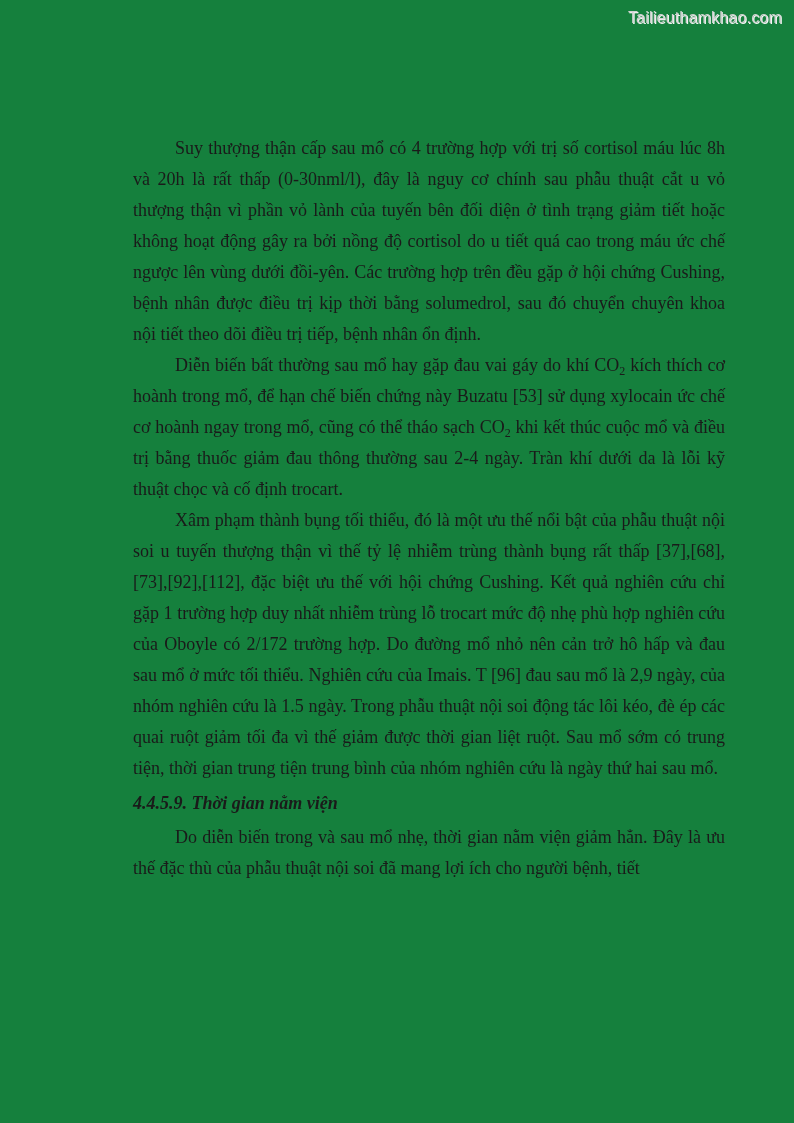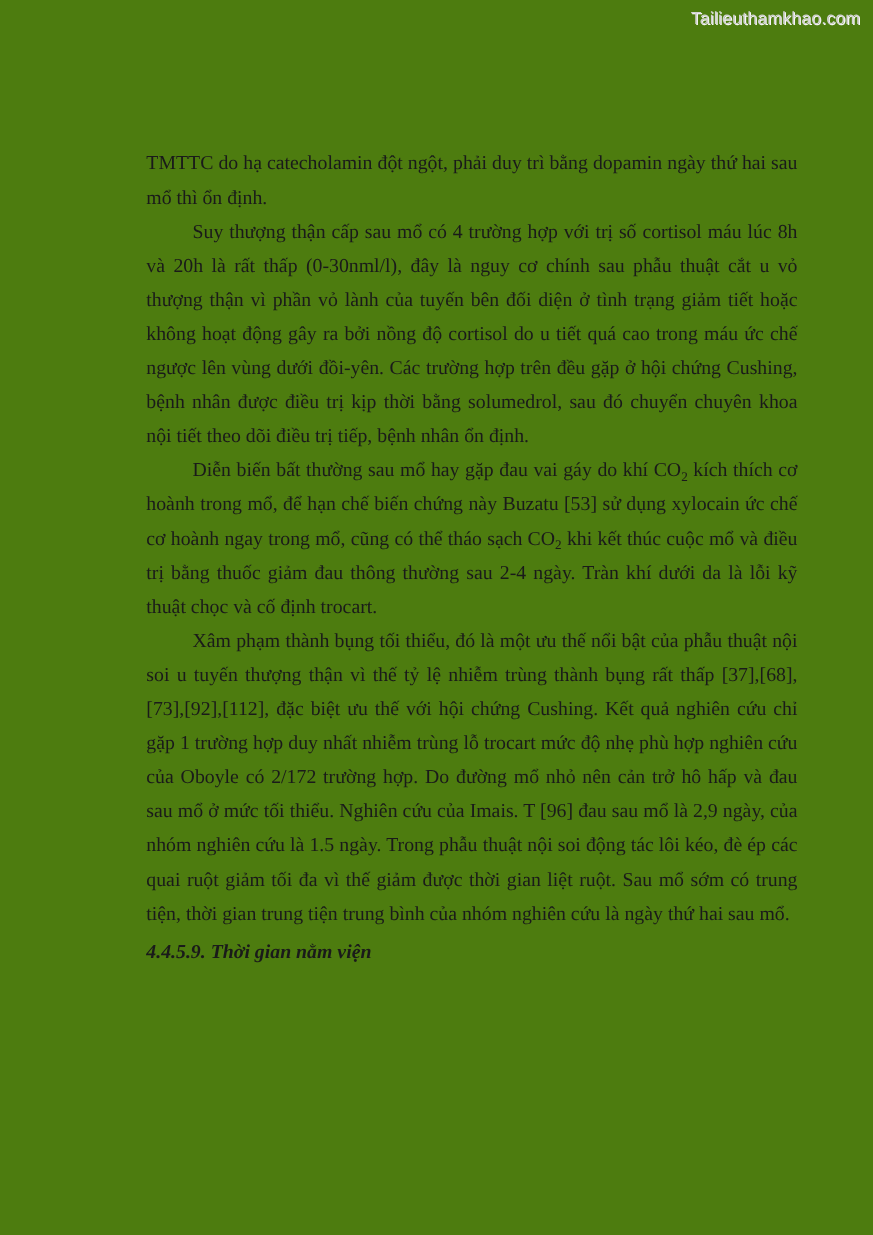--- a/index.html
+++ b/index.html
@@ -4,21 +4,21 @@
 <style>
   html, body {
     margin: 0;
     padding: 0;
     background: #ffffff;
   }
   .page {
     position: relative;
     width: 794px;
     height: 1123px;
-    background: #4d7c0f;
+    background: #15803d;
     overflow: hidden;
     font-family: "Liberation Serif", "DejaVu Serif", serif;
     color: #1a1a1a;
   }
   .watermark {
     position: absolute;
     top: 9px;
     right: 12px;
     font-family: "Liberation Sans", "DejaVu Sans", sans-serif;
     font-size: 16px;
@@ -69,27 +69,27 @@
 </head>
 <body>
 
 <div class="page">
 
   <div class="watermark">Tailieuthamkhao.com</div>
 
 
   <div class="content">
 
-    <p class="body-para no-indent">TMTTC do hạ catecholamin đột ngột, phải duy trì bằng dopamin ngày thứ hai sau mổ thì ổn định.</p>
 
     <p class="body-para">Suy thượng thận cấp sau mổ có 4 trường hợp với trị số cortisol máu lúc 8h và 20h là rất thấp (0-30nml/l), đây là nguy cơ chính sau phẫu thuật cắt u vỏ thượng thận vì phần vỏ lành của tuyến bên đối diện ở tình trạng giảm tiết hoặc không hoạt động gây ra bởi nồng độ cortisol do u tiết quá cao trong máu ức chế ngược lên vùng dưới đồi-yên. Các trường hợp trên đều gặp ở hội chứng Cushing, bệnh nhân được điều trị kịp thời bằng solumedrol, sau đó chuyển chuyên khoa nội tiết theo dõi điều trị tiếp, bệnh nhân ổn định.</p>
 
     <p class="body-para"><span>Diễn biến bất thường sau mổ hay gặp đau vai gáy do khí CO</span><span class="sub">2</span><span> kích thích cơ hoành trong mổ, để hạn chế biến chứng này Buzatu [53] sử dụng xylocain ức chế cơ hoành ngay trong mổ, cũng có thể tháo sạch CO</span><span class="sub">2</span><span> khi kết thúc cuộc mổ và điều trị bằng thuốc giảm đau thông thường sau 2-4 ngày. Tràn khí dưới da là lỗi kỹ thuật chọc và cố định trocart.</span></p>
 
 
     <p class="body-para">Xâm phạm thành bụng tối thiểu, đó là một ưu thế nổi bật của phẫu thuật nội soi u tuyến thượng thận vì thế tỷ lệ nhiễm trùng thành bụng rất thấp [37],[68],[73],[92],[112], đặc biệt ưu thế với hội chứng Cushing. Kết quả nghiên cứu chỉ gặp 1 trường hợp duy nhất nhiễm trùng lỗ trocart mức độ nhẹ phù hợp nghiên cứu của Oboyle có 2/172 trường hợp. Do đường mổ nhỏ nên cản trở hô hấp và đau sau mổ ở mức tối thiểu. Nghiên cứu của Imais. T [96] đau sau mổ là 2,9 ngày, của nhóm nghiên cứu là 1.5 ngày. Trong phẫu thuật nội soi động tác lôi kéo, đè ép các quai ruột giảm tối đa vì thế giảm được thời gian liệt ruột. Sau mổ sớm có trung tiện, thời gian trung tiện trung bình của nhóm nghiên cứu là ngày thứ hai sau mổ.</p>
 
     <h3 class="section-heading">4.4.5.9. Thời gian nằm viện</h3>
 
+    <p class="body-para">Do diễn biến trong và sau mổ nhẹ, thời gian nằm viện giảm hẳn. Đây là ưu thế đặc thù của phẫu thuật nội soi đã mang lợi ích cho người bệnh, tiết</p>
 
   </div>
 
 </div>
 
 </body></html>

